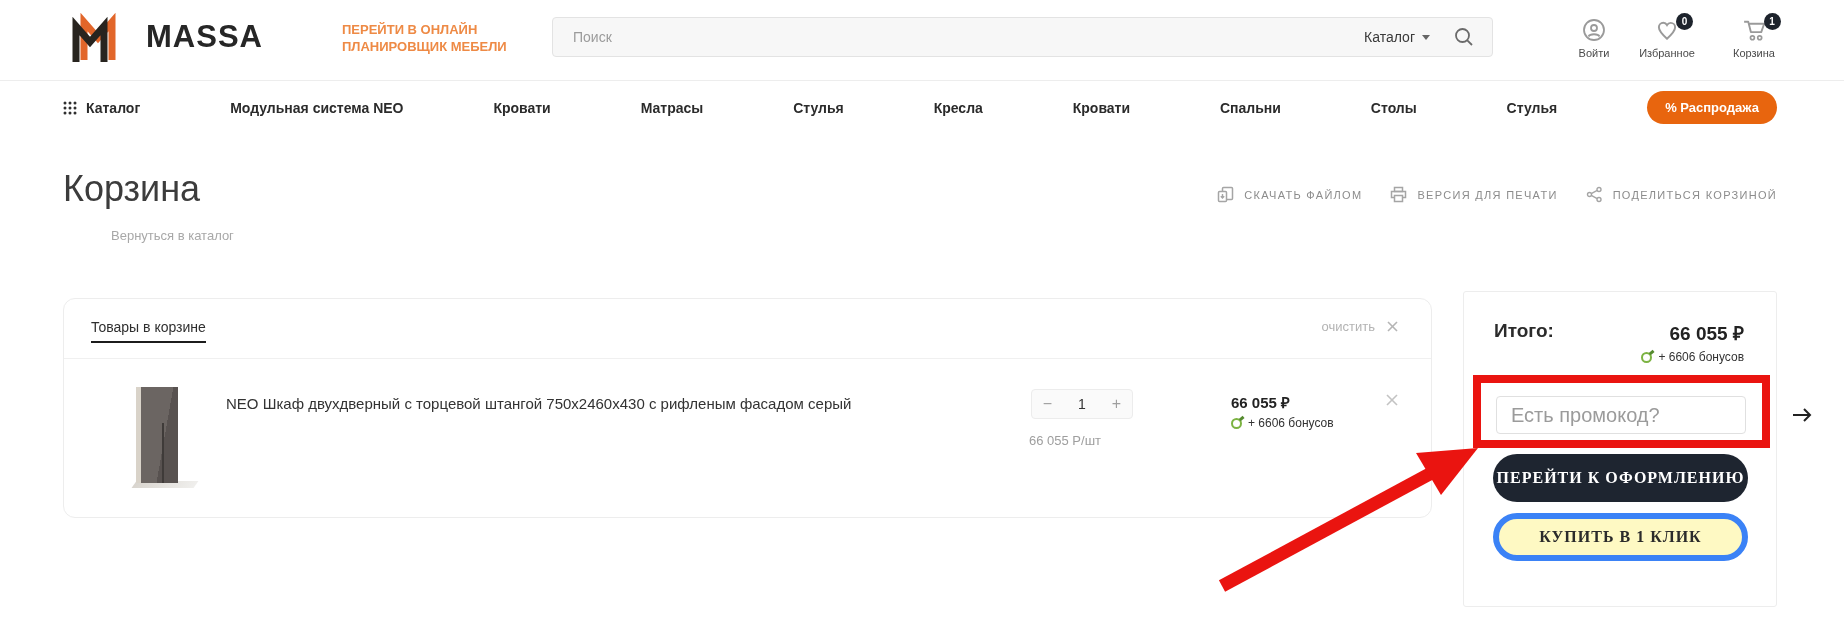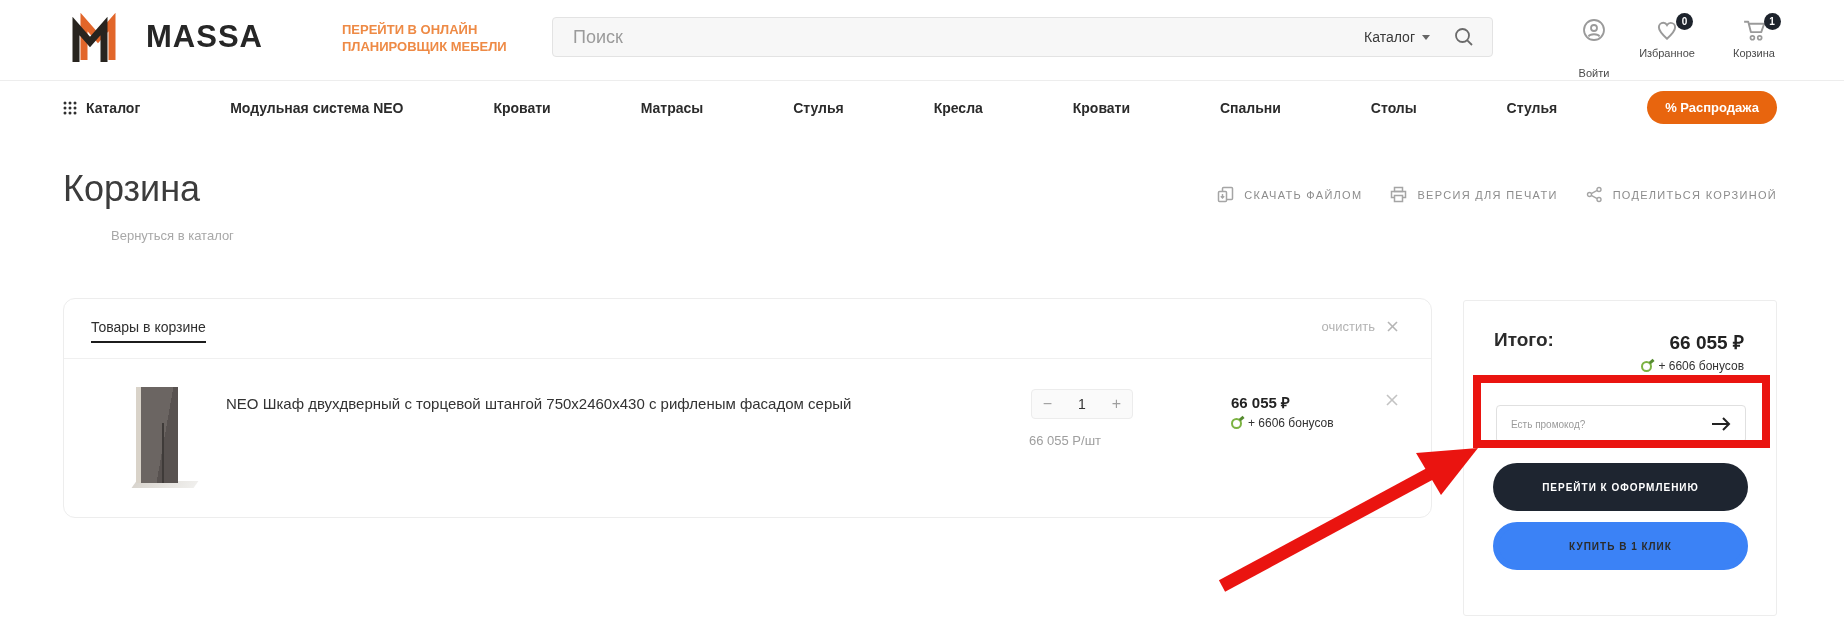--- a/index.html
+++ b/index.html
@@ -9,21 +9,21 @@
 
   
   .header { position:absolute; left:0; top:0; width:1844px; height:81px; background:#fff; border-bottom:1px solid #ededed; }
   .logo { position:absolute; left:70px; top:12px; display:flex; align-items:center; cursor:pointer; }
   .logo-text { font-size:31px; font-weight:bold; letter-spacing:1px; color:#262626; margin-left:20px; }
   .planner-link { position:absolute; left:298px; top:21px; width:190px; font-size:13px; font-weight:bold;
                   line-height:17px; color:#EE8A45; text-transform:uppercase; cursor:pointer;margin-left:44px; }
   .searchbar { position:absolute; left:552px; top:17px; width:941px; height:40px; background:#f7f7f7;
                border:1px solid #e3e3e3; border-radius:4px; display:flex; align-items:center; }
   .search-input { flex:1; height:100%; border:none; background:transparent; outline:none;
-                  padding:0 20px; font-size:18px; color:#8b5cf6; font-family:"Liberation Sans",sans-serif; }
+                  padding:0 20px; font-size:14px; color:#8b5cf6; font-family:"Liberation Sans",sans-serif; }
   .search-input::placeholder { color:#9b9b9b; }
   .catalog-dd { display:flex; align-items:center; gap:7px; font-size:14px; color:#3a3a3a; cursor:pointer; margin-right:22px; white-space:nowrap; }
   .caret { width:0; height:0; border-left:4px solid transparent; border-right:4px solid transparent; border-top:5px solid #666; }
   .search-btn { margin-right:16px; cursor:pointer; }
   .hdr-icons { position:absolute; top:17px; display:flex; flex-direction:column; align-items:center; width:80px; cursor:pointer; }
   .hdr-icon-wrap { position:relative; height:27px; }
   .hdr-label { font-size:11px; color:#4a4a4a; margin-top:3px; }
   .badge { position:absolute; top:-4px; right:-13px; min-width:17px; height:17px; border-radius:9px;
            background:#1d232c; color:#fff; font-size:10px; font-weight:bold; display:flex;
            align-items:center; justify-content:center; padding:0 4px; }
@@ -65,36 +65,36 @@
   .unit-price { position:absolute; left:965px; top:134px; font-size:13px; color:#9e9e9e; }
   .row-price { position:absolute; left:1167px; top:93px; font-size:15px; font-weight:bold; color:#222; }
   .row-bonus { position:absolute; left:1167px; top:117px; display:flex; align-items:center; gap:6px; font-size:12px; color:#333; }
   .remove-x { position:absolute; left:1322px; top:95px; cursor:pointer; }
 
   .bonus-icon { position:relative; width:11px; height:11px; border:2.5px solid #7CB342; border-radius:50%; display:inline-block; }
   .bonus-icon::after { content:''; position:absolute; width:5px; height:2.5px; background:#558B2F;
                        top:-3px; right:-4px; transform:rotate(-40deg); }
 
   
-  .sum-card { position:absolute; left:1463px; top:300px; width:314px; height:316px; background:#fff;
+  .sum-card { position:absolute; left:1463px; top:291px; width:314px; height:316px; background:#fff;
               border:1px solid #ededed; border-radius:3px; }
   .sum-total-label { position:absolute; left:30px; top:28px; font-size:19px; font-weight:bold; color:#2b2b2b; }
   .sum-total-value { position:absolute; right:32px; top:28px; font-size:19px; font-weight:bold; color:#222; }
   .sum-bonus { position:absolute; right:32px; top:58px; display:flex; align-items:center; gap:6px; font-size:12px; color:#333; }
   .promo-wrap { position:absolute; left:32px; top:104px; width:250px; height:38px; border:1px solid #e0e0e0;
                 border-radius:4px; background:#fff; display:flex; align-items:center; }
   .promo-input { flex:1; border:none; outline:none; background:transparent; padding:0 14px;
-                 font-size:10px; color:#444; font-family:"Liberation Sans",sans-serif; }
+                 font-size:20px; color:#444; font-family:"Liberation Sans",sans-serif; }
   .promo-input::placeholder { color:#9b9b9b; }
   .promo-go { margin-right:12px; cursor:pointer; }
-  .btn { position:absolute; left:29px; width:255px; height:48px; border-radius:24px; font-size:10px;
+  .btn { position:absolute; left:29px; width:255px; height:48px; border-radius:24px; font-size:16px;
          font-weight:bold; letter-spacing:1px; text-transform:uppercase; display:flex; align-items:center;
-         justify-content:center; cursor:pointer; font-family:Liberation Sans, sans-serif; }
+         justify-content:center; cursor:pointer; font-family:Liberation Serif, serif; }
   .btn-dark { top:162px; background:#1E2530; color:#fff; border:none; }
-  .btn-light { top:221px; background:#3b82f6; color:#2b2b2b; border:6px solid #3b82f6; }
+  .btn-light { top:221px; background:#fef9c3; color:#2b2b2b; border:6px solid #3b82f6; }
 
   
   .anno-rect { position:absolute; left:1473px; top:375px; width:297px; height:73px;
                border:8px solid #EA1410; z-index:40; pointer-events:none; }
   .anno-arrow { position:absolute; left:0; top:0; z-index:50; pointer-events:none; }
 </style>
 </head>
 <body>
 
 <div class="header">
@@ -117,21 +117,21 @@
       <span class="caret"></span>
     </div>
     <span class="search-btn">
       <svg width="24" height="24" viewBox="0 0 24 24">
         <circle cx="10.5" cy="10.5" r="6.5" fill="none" stroke="#6a6a6a" stroke-width="1.8"></circle>
         <line x1="15.3" y1="15.3" x2="20" y2="20" stroke="#6a6a6a" stroke-width="1.8"></line>
       </svg>
     </span>
   </div>
 
-  <div class="hdr-icons" style="left:1554px;gap:20px;">
+  <div class="hdr-icons" style="left:1554px;">
     <div class="hdr-icon-wrap">
       <svg width="26" height="26" viewBox="0 0 26 26">
         <circle cx="13" cy="13" r="10" fill="none" stroke="#9a9a9a" stroke-width="1.8"></circle>
         <circle cx="13" cy="11" r="3" fill="none" stroke="#9a9a9a" stroke-width="1.8"></circle>
         <path d="M7.5 19.5 C9 16.5 17 16.5 18.5 19.5" fill="none" stroke="#9a9a9a" stroke-width="1.8"></path>
       </svg>
     </div>
     <span class="hdr-label">Войти</span>
   </div>
 

